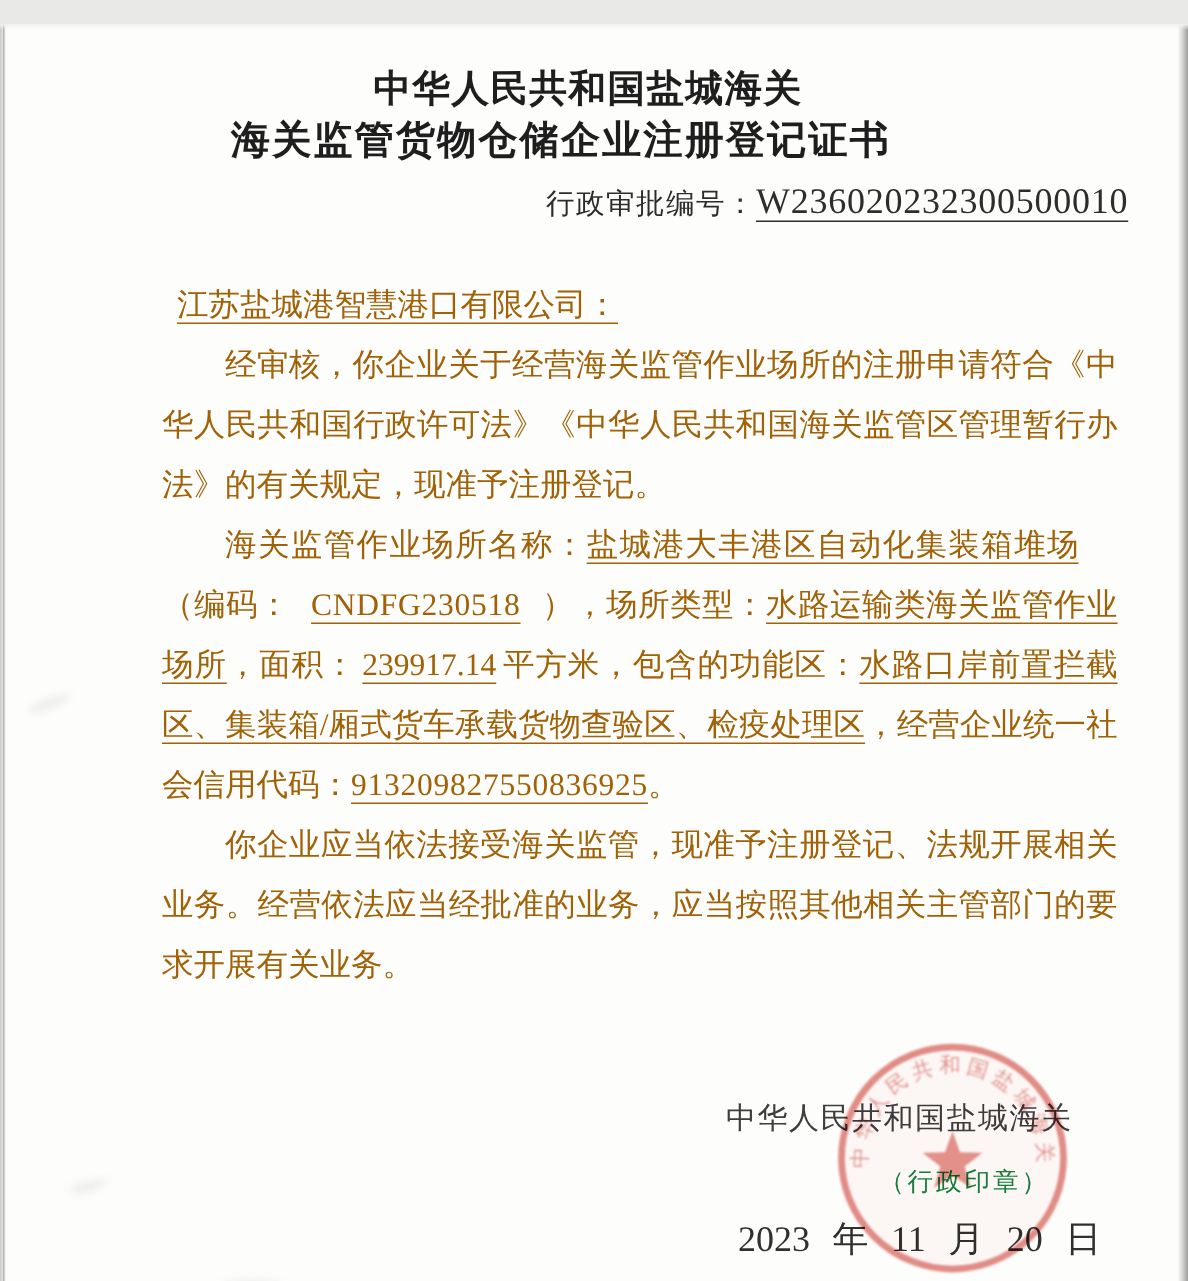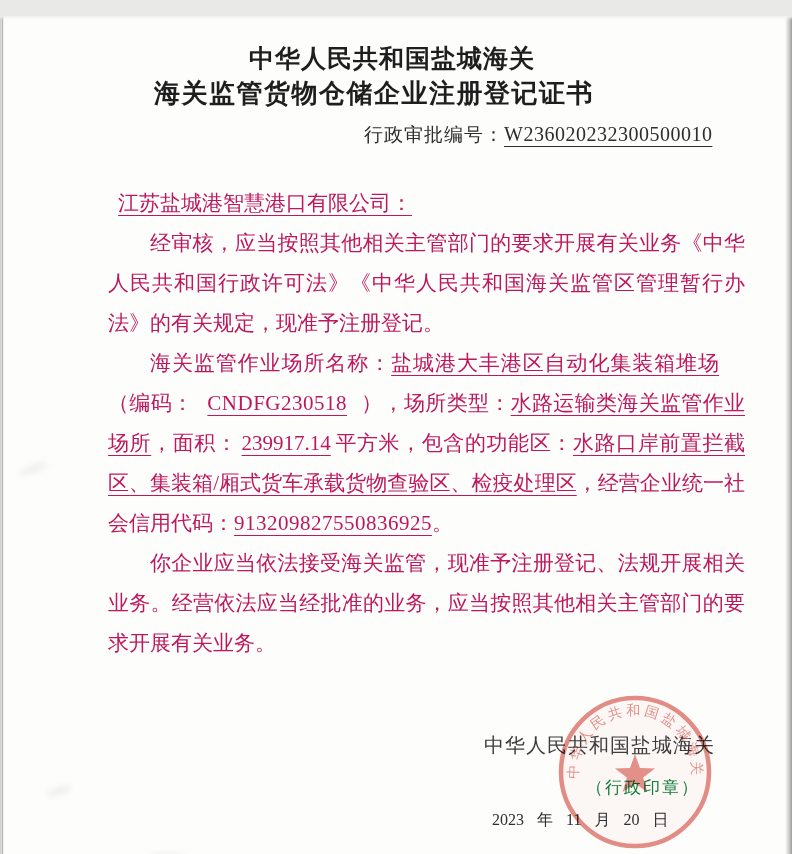--- a/index.html
+++ b/index.html
@@ -26,38 +26,38 @@
   .sm1{left:18px;top:450px;width:30px;height:6px;transform:rotate(-20deg);}
   .sm2{left:46px;top:772px;width:26px;height:6px;transform:rotate(-15deg);}
   .sm3{left:148px;top:838px;width:40px;height:5px;}
 
   .title1{position:absolute;top:26px;left:0;width:792px;text-align:center;
     font-size:25px;font-weight:700;color:#1e1e1e;letter-spacing:1px;transform:translateX(-4px);}
   .title2{position:absolute;top:60px;left:0;width:792px;text-align:center;
     font-size:26px;font-weight:700;color:#1e1e1e;letter-spacing:1.5px;transform:translateX(-22px);}
 
   .approval{position:absolute;top:106px;left:364px;font-size:19px;color:#2d2d2d;letter-spacing:1px;white-space:nowrap;}
-  .approval .num{font-size:20px;letter-spacing:.5px;}
+  .approval .num{font-size:24px;letter-spacing:.5px;}
 
   .u{text-decoration:underline;text-underline-offset:5px;text-decoration-thickness:1.2px;}
 
   .content{position:absolute;left:108px;top:167px;width:637px;
-    font-size:21px;line-height:40px;text-align:justify;color:#be185d;}
+    font-size:21px;line-height:40px;text-align:justify;color:#a16207;}
   .content p{margin:0;text-indent:2em;}
   .addressee{margin:0;}
   .addressee .u{padding-left:10px;padding-right:18px;}
   .val-name{padding-right:26px;}
   .val-code{padding:0 14px;letter-spacing:.5px;}
   .val-area{padding:0 4px;}
   .val-credit{letter-spacing:.5px;}
 
   .signature{position:absolute;left:0;top:0;width:792px;height:854px;pointer-events:none;}
   .authority{position:absolute;left:484px;top:716px;font-size:20px;letter-spacing:1px;color:#3d3d3d;mix-blend-mode:multiply;filter:blur(.3px);}
   .seal-note{position:absolute;left:586px;top:760px;font-size:17px;letter-spacing:2px;color:#15803d;mix-blend-mode:multiply;filter:blur(.4px);}
-  .date-line{position:absolute;left:492px;top:794px;font-size:16px;color:#303030;word-spacing:9px;mix-blend-mode:multiply;filter:blur(.2px);}
+  .date-line{position:absolute;left:492px;top:794px;font-size:24px;color:#303030;word-spacing:9px;mix-blend-mode:multiply;filter:blur(.2px);}
 
   .seal{position:absolute;left:556px;top:677px;mix-blend-mode:multiply;}
 </style>
 </head>
 <body>
 
 <div class="page">
 
   <div class="edge-left"></div>
   <div class="edge-right"></div>
@@ -68,21 +68,21 @@
   <div class="smudge sm3"></div>
 
   <div class="title1">中华人民共和国盐城海关</div>
   <div class="title2">海关监管货物仓储企业注册登记证书</div>
 
   <div class="approval"><span>行政审批编号：</span><span class="u num">W236020232300500010</span></div>
 
   <div class="content">
     <div class="addressee"><span class="u">江苏盐城港智慧港口有限公司：</span></div>
 
-    <p>经审核，应当按照其他相关主管部门的要求开展有关业务《中华人民共和国行政许可法》《中华人民共和国海关监管区管理暂行办法》的有关规定，现准予注册登记。</p>
+    <p>经审核，你企业关于经营海关监管作业场所的注册申请符合《中华人民共和国行政许可法》《中华人民共和国海关监管区管理暂行办法》的有关规定，现准予注册登记。</p>
 
     <p><span>海关监管作业场所名称：</span><span class="u val-name">盐城港大丰港区自动化集装箱堆场</span><span>（编码：</span><span class="u val-code">CNDFG230518</span><span>），场所类型：</span><span class="u">水路运输类海关监管作业场所</span><span>，面积：</span><span class="u val-area">239917.14</span><span>平方米，包含的功能区：</span><span class="u">水路口岸前置拦截区、集装箱/厢式货车承载货物查验区、检疫处理区</span><span>，经营企业统一社会信用代码：</span><span class="u val-credit">913209827550836925</span><span>。</span></p>
 
     <p>你企业应当依法接受海关监管，现准予注册登记、法规开展相关业务。经营依法应当经批准的业务，应当按照其他相关主管部门的要求开展有关业务。</p>
   </div>
 
   <div class="signature">
     <svg class="seal" width="158" height="158" viewBox="0 0 158 158">
       <defs>
         <path id="ringPath" d="M 25,97 A 57,57 0 1,1 133,97" fill="none"></path>

